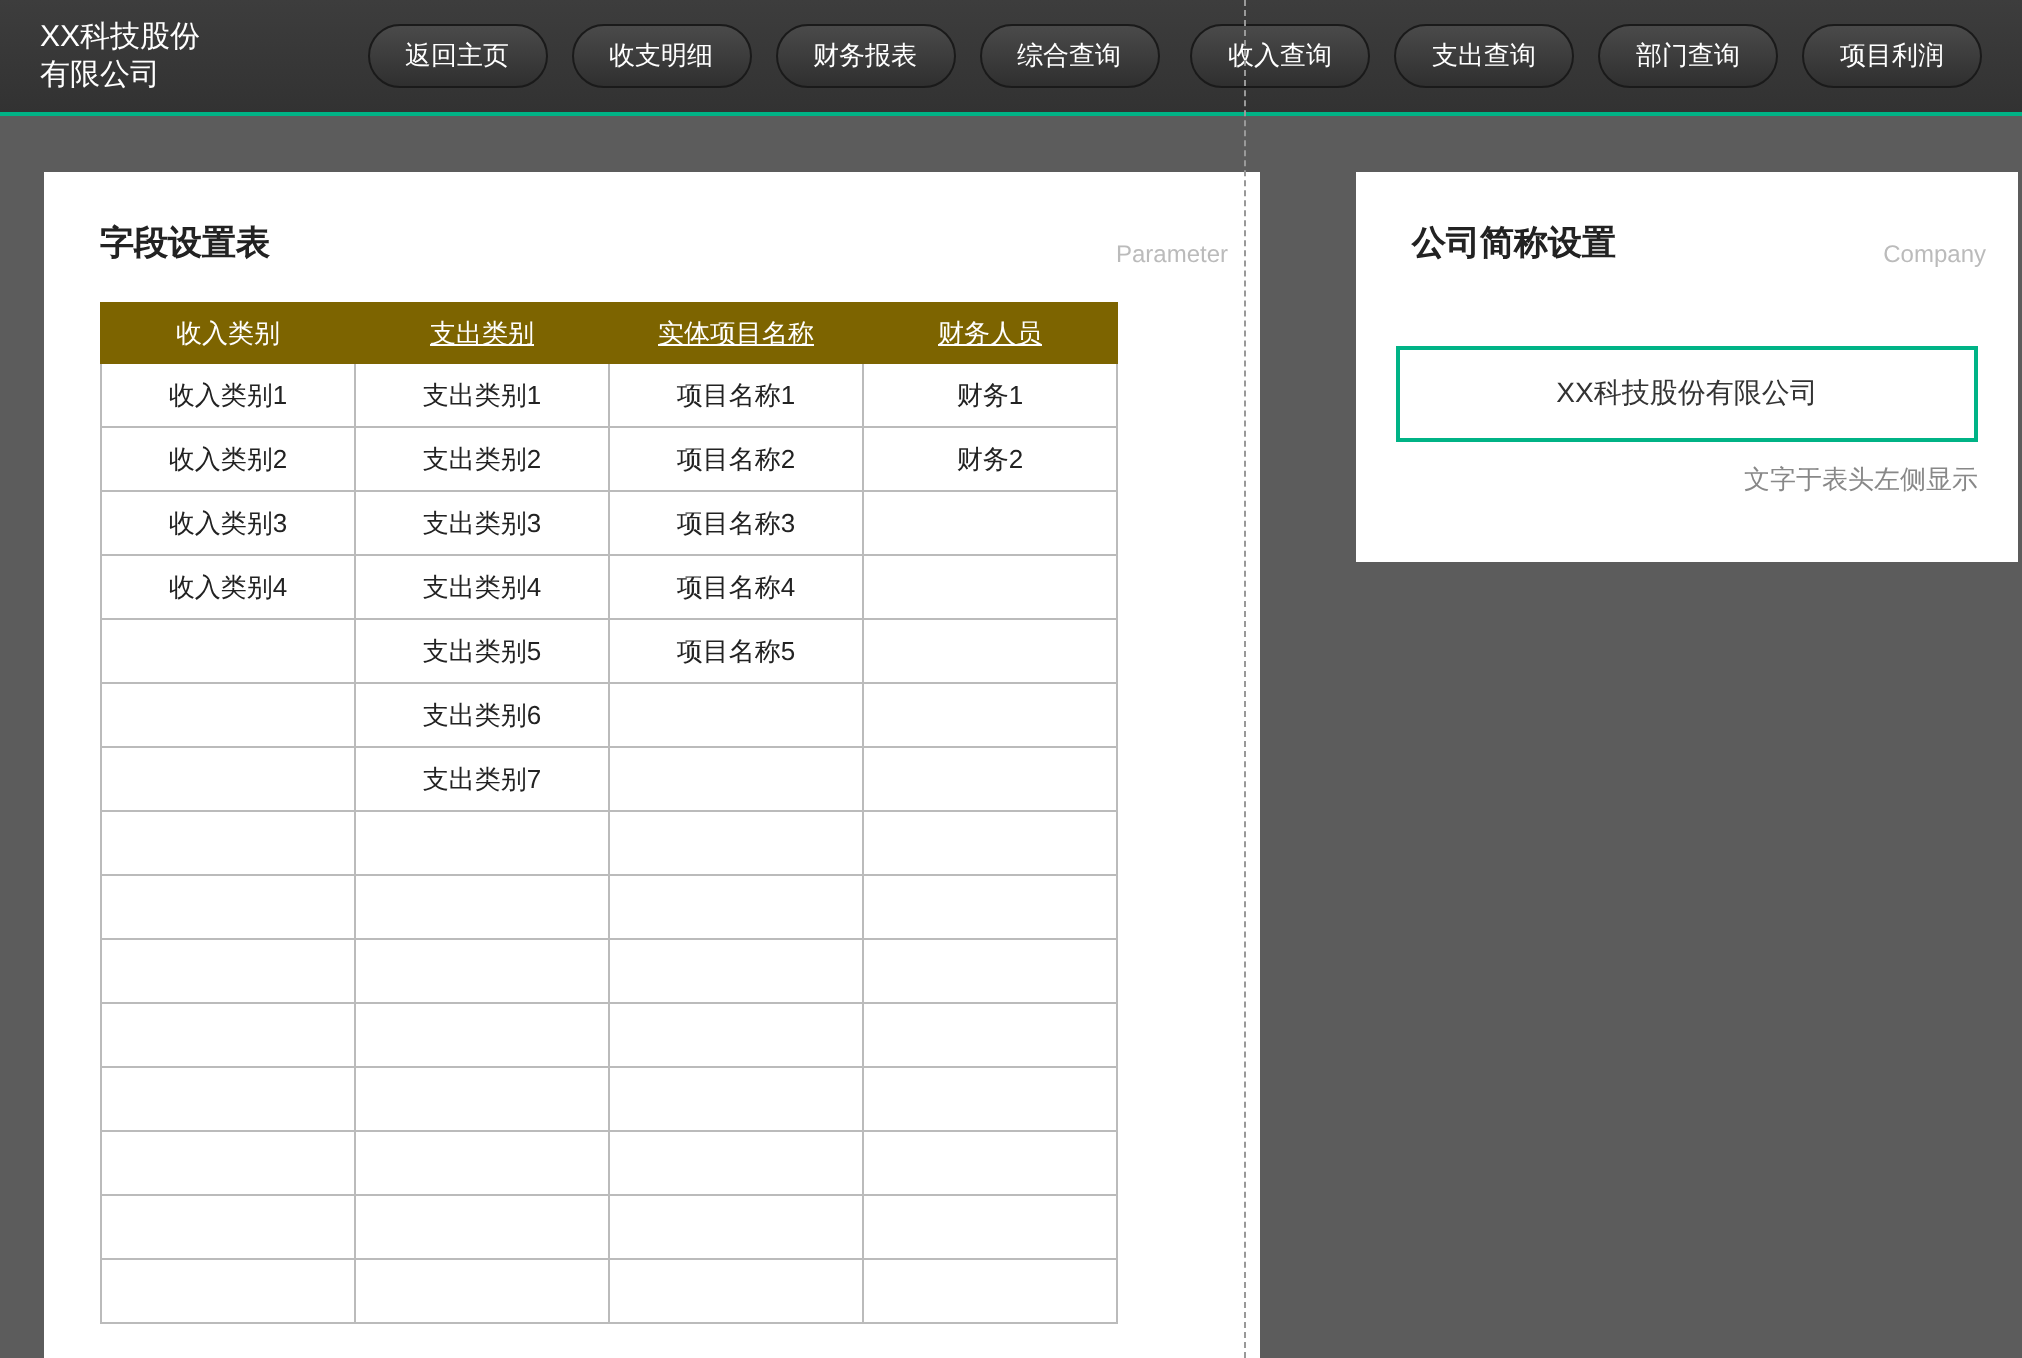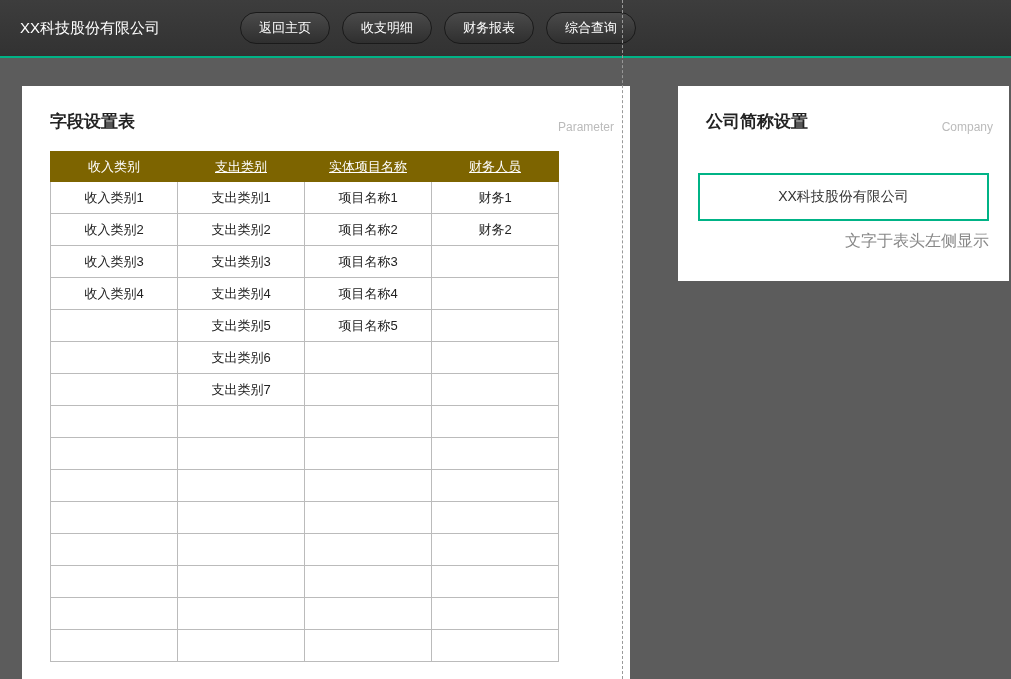--- a/index.html
+++ b/index.html
@@ -115,37 +115,43 @@
       border: 2px solid #00b386;
       padding: 14px 8px;
       text-align: center;
       font-size: 14px;
       color: #333;
       background: #fff;
     }
     .company-hint {
       text-align: right;
       color: #888;
-      font-size: 16px;
+      font-size: 13px;
       margin-top: 10px;
     }
     .panel-right .panel-title { padding-left: 8px; }
   </style>
 </head>
 <body>
 
 <div class="topbar">
   <div class="company-title">XX科技股份有限公司</div>
   <div class="nav-group">
     <button class="nav-btn">返回主页</button>
     <button class="nav-btn">收支明细</button>
     <button class="nav-btn">财务报表</button>
     <button class="nav-btn">综合查询</button>
   </div>
   <div class="nav-sep"></div>
+  <div class="nav-group">
+    <button class="nav-btn">收入查询</button>
+    <button class="nav-btn">支出查询</button>
+    <button class="nav-btn">部门查询</button>
+    <button class="nav-btn">项目利润</button>
+  </div>
 </div>
 
 <div class="content">
   <div class="vdiv"></div>
 
   <div class="panel-left">
     <div class="panel-title">字段设置表</div>
     <div class="panel-sub">Parameter</div>
     <table class="param-table">
       <thead>

